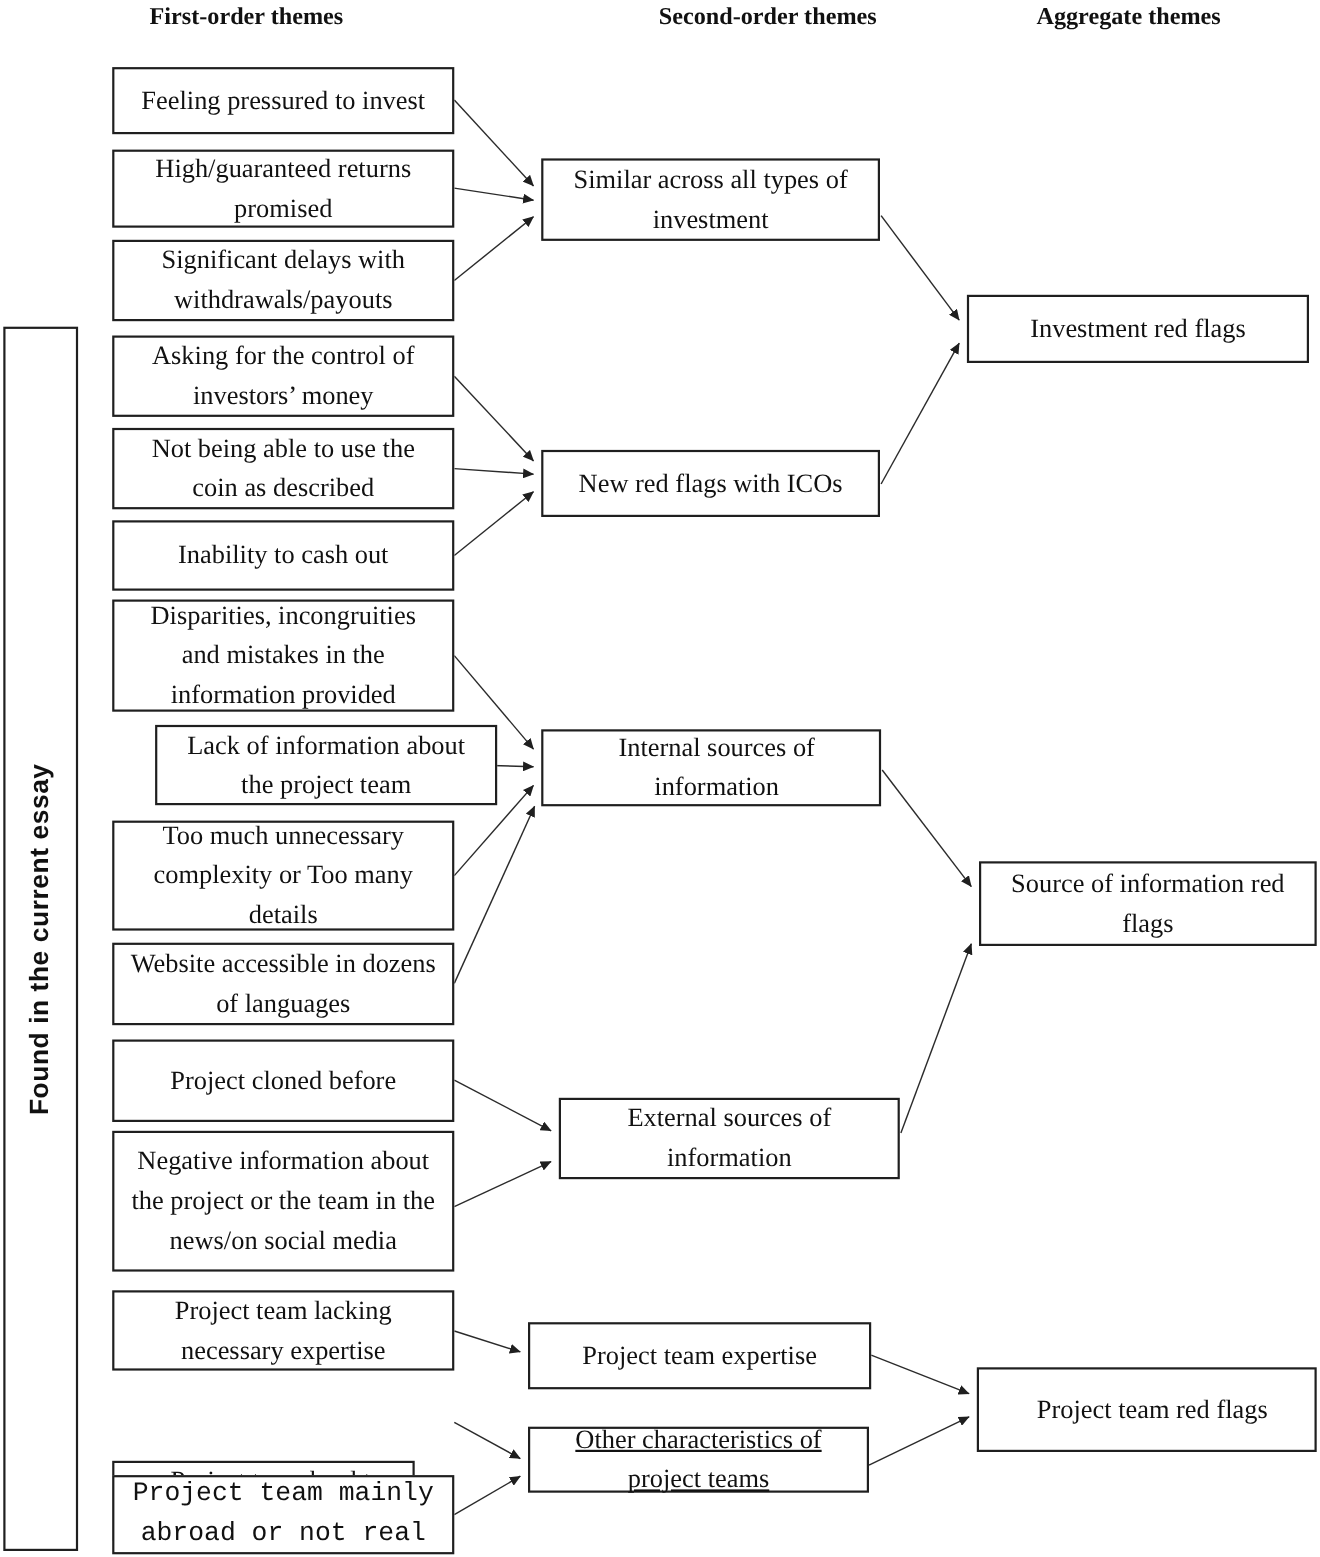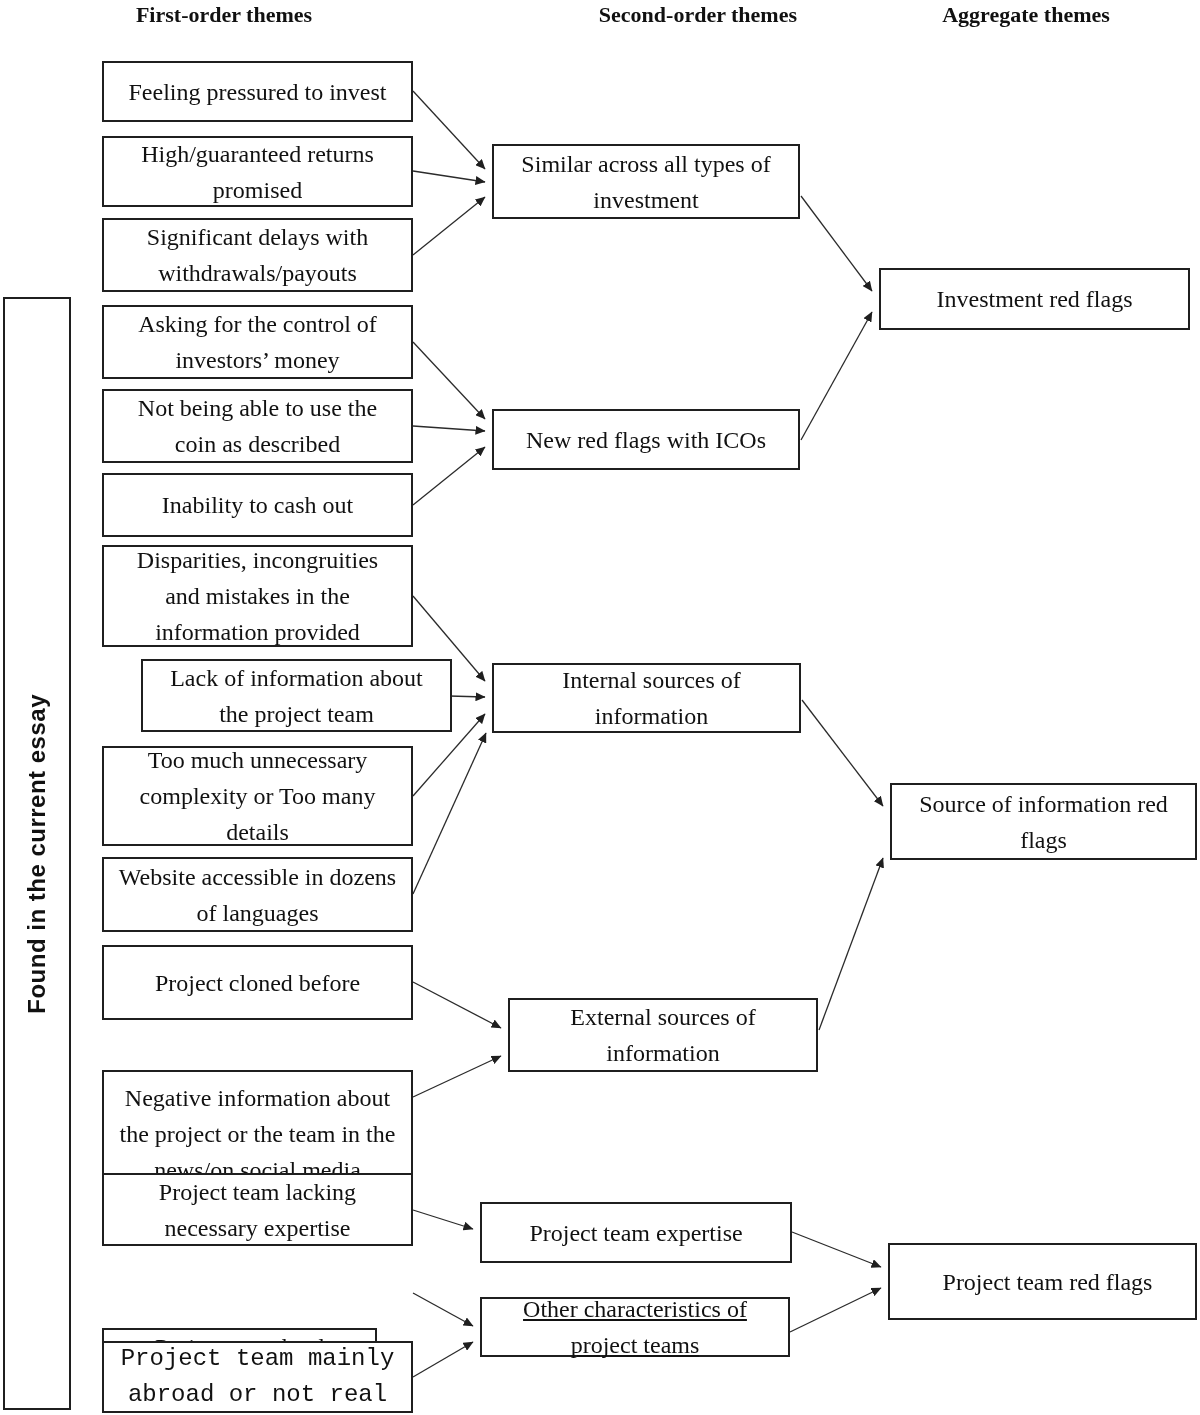--- a/index.html
+++ b/index.html
@@ -114,21 +114,21 @@
   <div class="node" style="left:102px;top:136px;width:311px;height:71px;">High/guaranteed returns promised</div>
   <div class="node" style="left:102px;top:218px;width:311px;height:74px;">Significant delays with withdrawals/payouts</div>
   <div class="node" style="left:102px;top:305px;width:311px;height:74px;">Asking for the control of investors’ money</div>
   <div class="node" style="left:102px;top:389px;width:311px;height:74px;">Not being able to use the coin as described</div>
   <div class="node" style="left:102px;top:473px;width:311px;height:64px;">Inability to cash out</div>
   <div class="node" style="left:102px;top:545px;width:311px;height:102px;">Disparities, incongruities and mistakes in the information provided</div>
   <div class="node" style="left:102px;top:659px;width:311px;height:73px;margin-left:39px;">Lack of information about the project team</div>
   <div class="node" style="left:102px;top:746px;width:311px;height:100px;">Too much unnecessary complexity or Too many details</div>
   <div class="node" style="left:102px;top:857px;width:311px;height:75px;">Website accessible in dozens of languages</div>
   <div class="node" style="left:102px;top:945px;width:311px;height:75px;">Project cloned before</div>
-  <div class="node" style="left:102px;top:1070px;width:311px;height:128px;">Negative information about the project or the team in the news/on social media</div>
+  <div class="node" style="left:102px;top:1028px;width:311px;height:128px;">Negative information about the project or the team in the news/on social media</div>
   <div class="node" style="left:102px;top:1173px;width:311px;height:73px;">Project team lacking necessary expertise</div>
   <div class="node" style="left:102px;top:1328px;width:275px;height:73px;padding-left:39px;">Project team hard to reach</div>
   <div class="node" style="left:102px;top:1341px;width:311px;height:72px;font-family:Liberation Mono, monospace;">Project team mainly abroad or not real</div>
 
   <div class="node" style="left:492px;top:144px;width:308px;height:75px;">Similar across all types of investment</div>
   <div class="node" style="left:492px;top:409px;width:308px;height:61px;">New red flags with ICOs</div>
   <div class="node" style="left:492px;top:663px;width:309px;height:70px;padding-left:24px;">Internal sources of information</div>
   <div class="node" style="left:508px;top:998px;width:310px;height:74px;">External sources of information</div>
   <div class="node" style="left:480px;top:1202px;width:312px;height:61px;">Project team expertise</div>
   <div class="node" style="left:480px;top:1297px;width:310px;height:60px;text-decoration:underline;">Other characteristics of project teams</div>

